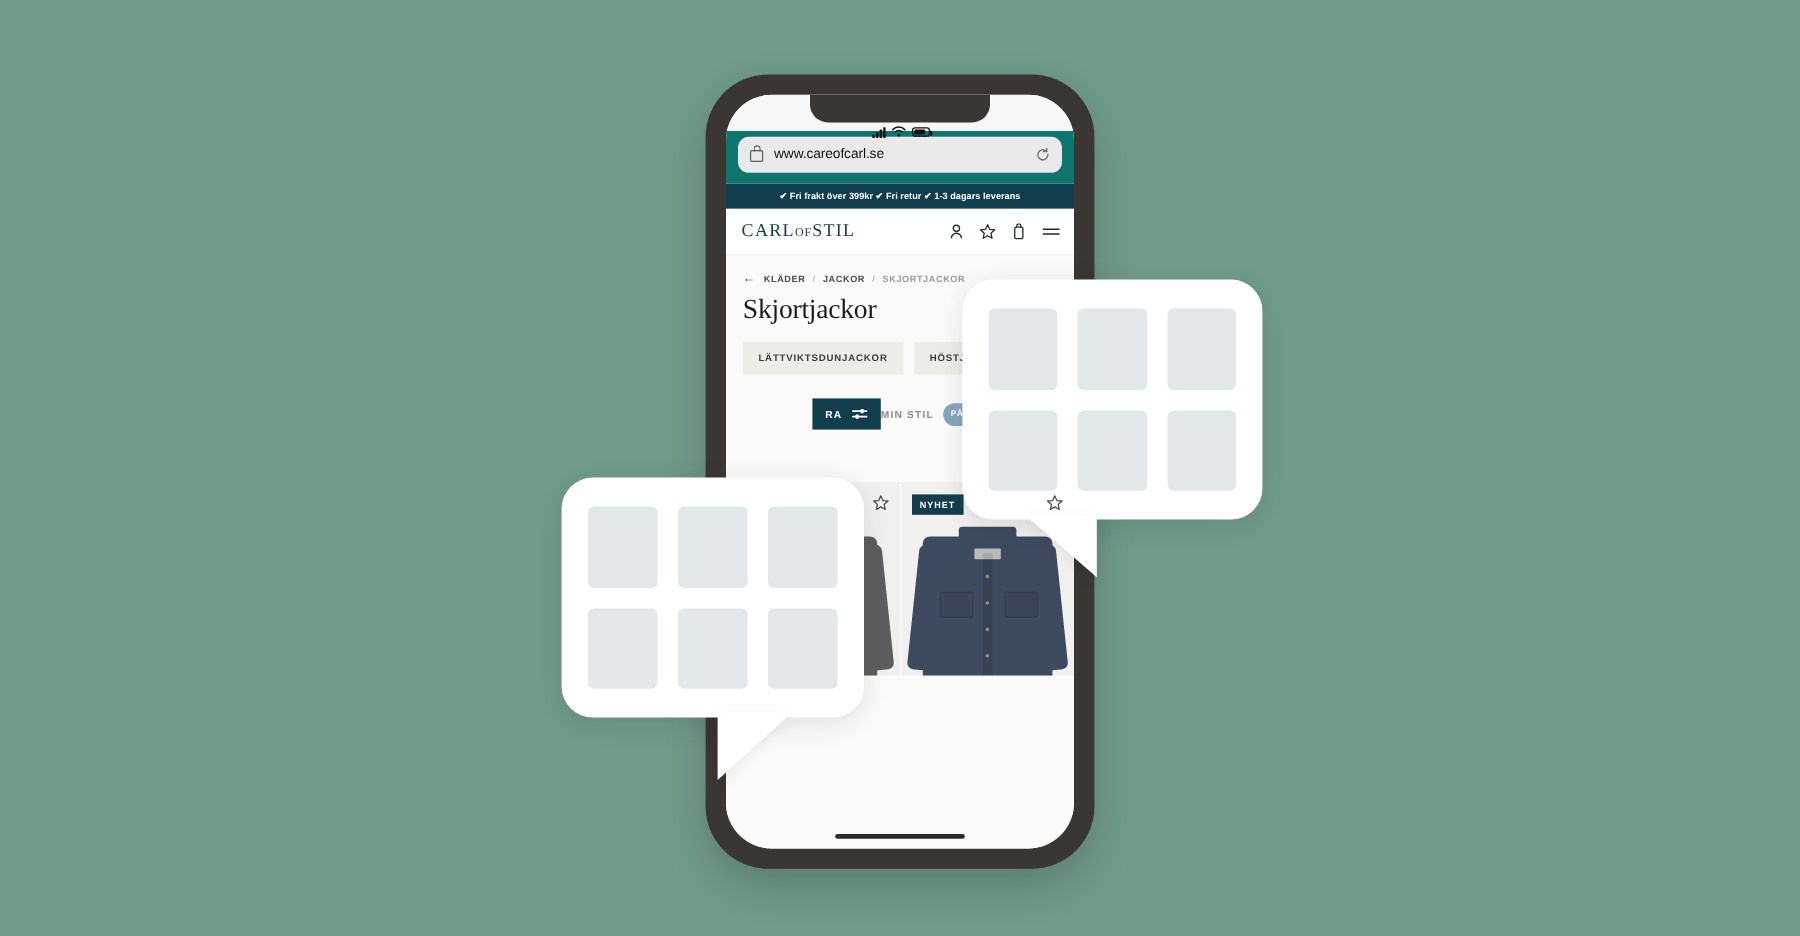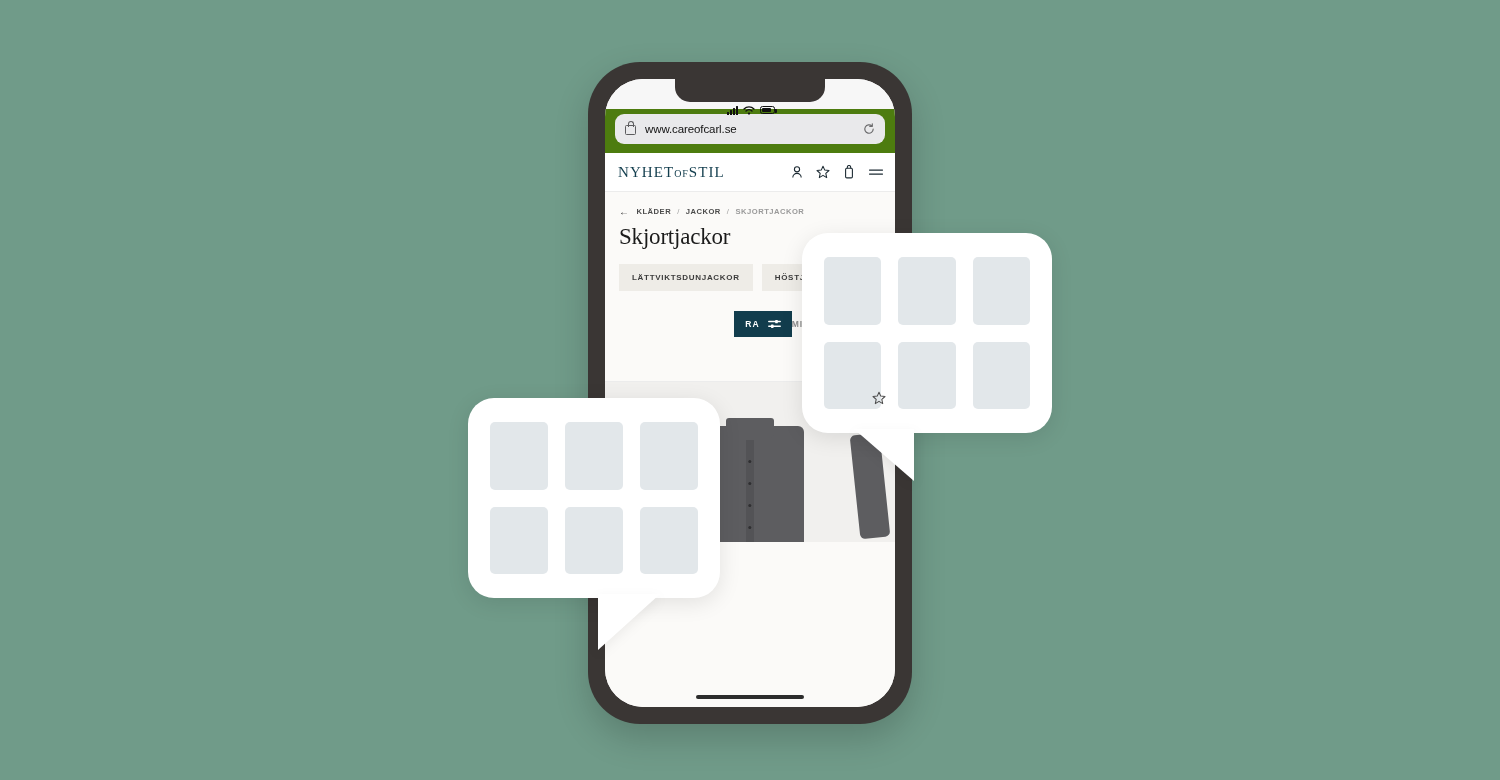--- a/index.html
+++ b/index.html
@@ -79,21 +79,21 @@
     content:""; position:absolute; left:1px; top:1px; bottom:1px; right:3px;
     background:#111; border-radius:1px;
   }
   .batt::after {
     content:""; position:absolute; right:-2.6px; top:2px; width:1.6px; height:3.5px;
     background:#111; border-radius:0 1px 1px 0;
   }
 
   
   .urlbar-wrap {
-    background: #4d7c0f;
+    background: #0f766e;
     padding: 5px 10px 9px 10px;
   }
   .urlbar {
     background: #e9e9eb;
     border-radius: 9px;
     height: 30px;
     display: flex; align-items: center;
     padding: 0 10px;
     gap: 9px;
   }
@@ -209,21 +209,21 @@
     color: #3b3b3b;
     font-size: 8px;
     letter-spacing: .7px;
     font-weight: bold;
     padding: 9px 13px;
     white-space: nowrap;
     flex: 0 0 auto;
   }
   .filterrow {
     display: flex; align-items: center;
-    justify-content: flex-end;
+    justify-content: center;
     padding: 20px 14px 0 14px;
   }
   .filter-btn {
     background: #123d4d;
     color: #fff;
     font-size: 8.5px;
     letter-spacing: 1px;
     font-weight: bold;
     padding: 8px 11px;
     display: flex; align-items: center; gap: 8px;
@@ -434,24 +434,25 @@
           <span class="url-text">www.careofcarl.se</span>
           <span class="reload">
             <svg width="12" height="12" viewBox="0 0 12 12">
               <path d="M10.2 6 A4.2 4.2 0 1 1 8.9 3" stroke="#6b6b6d" stroke-width="1.15" fill="none" stroke-linecap="round"></path>
               <path d="M9.3 0.7 L9.3 3.3 L6.7 3.3" stroke="#6b6b6d" stroke-width="1.15" fill="none" stroke-linecap="round" stroke-linejoin="round"></path>
             </svg>
           </span>
         </div>
       </div>
 
+      <div class="promo">✔ Fri frakt över 399kr ✔ Fri retur ✔ 1-3 dagars leverans</div>
 
       <div class="site-header">
         <div class="logo">
-          <span>NYHET</span><span class="of">OF</span><span>STIL</span>
+          <span>CARL</span><span class="of">OF</span><span>STIL</span>
         </div>
         <div class="hdr-icons">
           <span class="hicon">
             <svg width="14" height="14" viewBox="0 0 14 14">
                 <circle cx="7" cy="4.3" r="2.6" stroke="#1d2b33" stroke-width="1.1" fill="none"></circle>
                 <path d="M2.8 12.6 A4.2 4.2 0 0 1 11.2 12.6" stroke="#1d2b33" stroke-width="1.1" fill="none"></path>
               </svg>
           </span>
           <span class="hicon">
             <svg width="14" height="14" viewBox="0 0 14 14">
@@ -533,20 +534,43 @@
                 <div class="g-sleeveR"></div>
               <div class="g-body"></div>
               <div class="g-collar"></div>
               <div class="g-placket"></div>
               <div class="g-btn" style="top:60px"></div>
               <div class="g-btn" style="top:82px"></div>
               <div class="g-btn" style="top:104px"></div>
               <div class="g-btn" style="top:126px"></div>
             </div>
           </div>
+          <div class="pcard navy">
+            <span class="badge">NYHET</span>
+            <span class="fav">
+              <svg width="14" height="14" viewBox="0 0 14 14">
+                  <path d="M7 1.2 L8.75 5.1 L13 5.5 L9.8 8.4 L10.7 12.6 L7 10.4 L3.3 12.6 L4.2 8.4 L1 5.5 L5.25 5.1 Z" stroke="#4b4b4b" stroke-width="1.05" fill="none" stroke-linejoin="round"></path>
+                </svg>
+            </span>
+            <div class="garment">
+              <div class="g-sleeveL"></div>
+                <div class="g-sleeveR"></div>
+              <div class="g-body"></div>
+              <div class="g-collar"></div>
+              <div class="g-label"></div>
+              <div class="g-pocketL"></div>
+                <div class="g-pocketR"></div>
+              <div class="g-placket"></div>
+              <div class="g-btn" style="top:58px"></div>
+              <div class="g-btn" style="top:80px"></div>
+              <div class="g-btn" style="top:102px"></div>
+              <div class="g-btn" style="top:124px"></div>
+
+            </div>
+          </div>
         </div>
       </div>
 
       <div class="homebar"></div>
     </div>
   </div>
 
   <div class="bubble" id="bubble-right">
     <div class="bubble-grid">
       <span></span>

